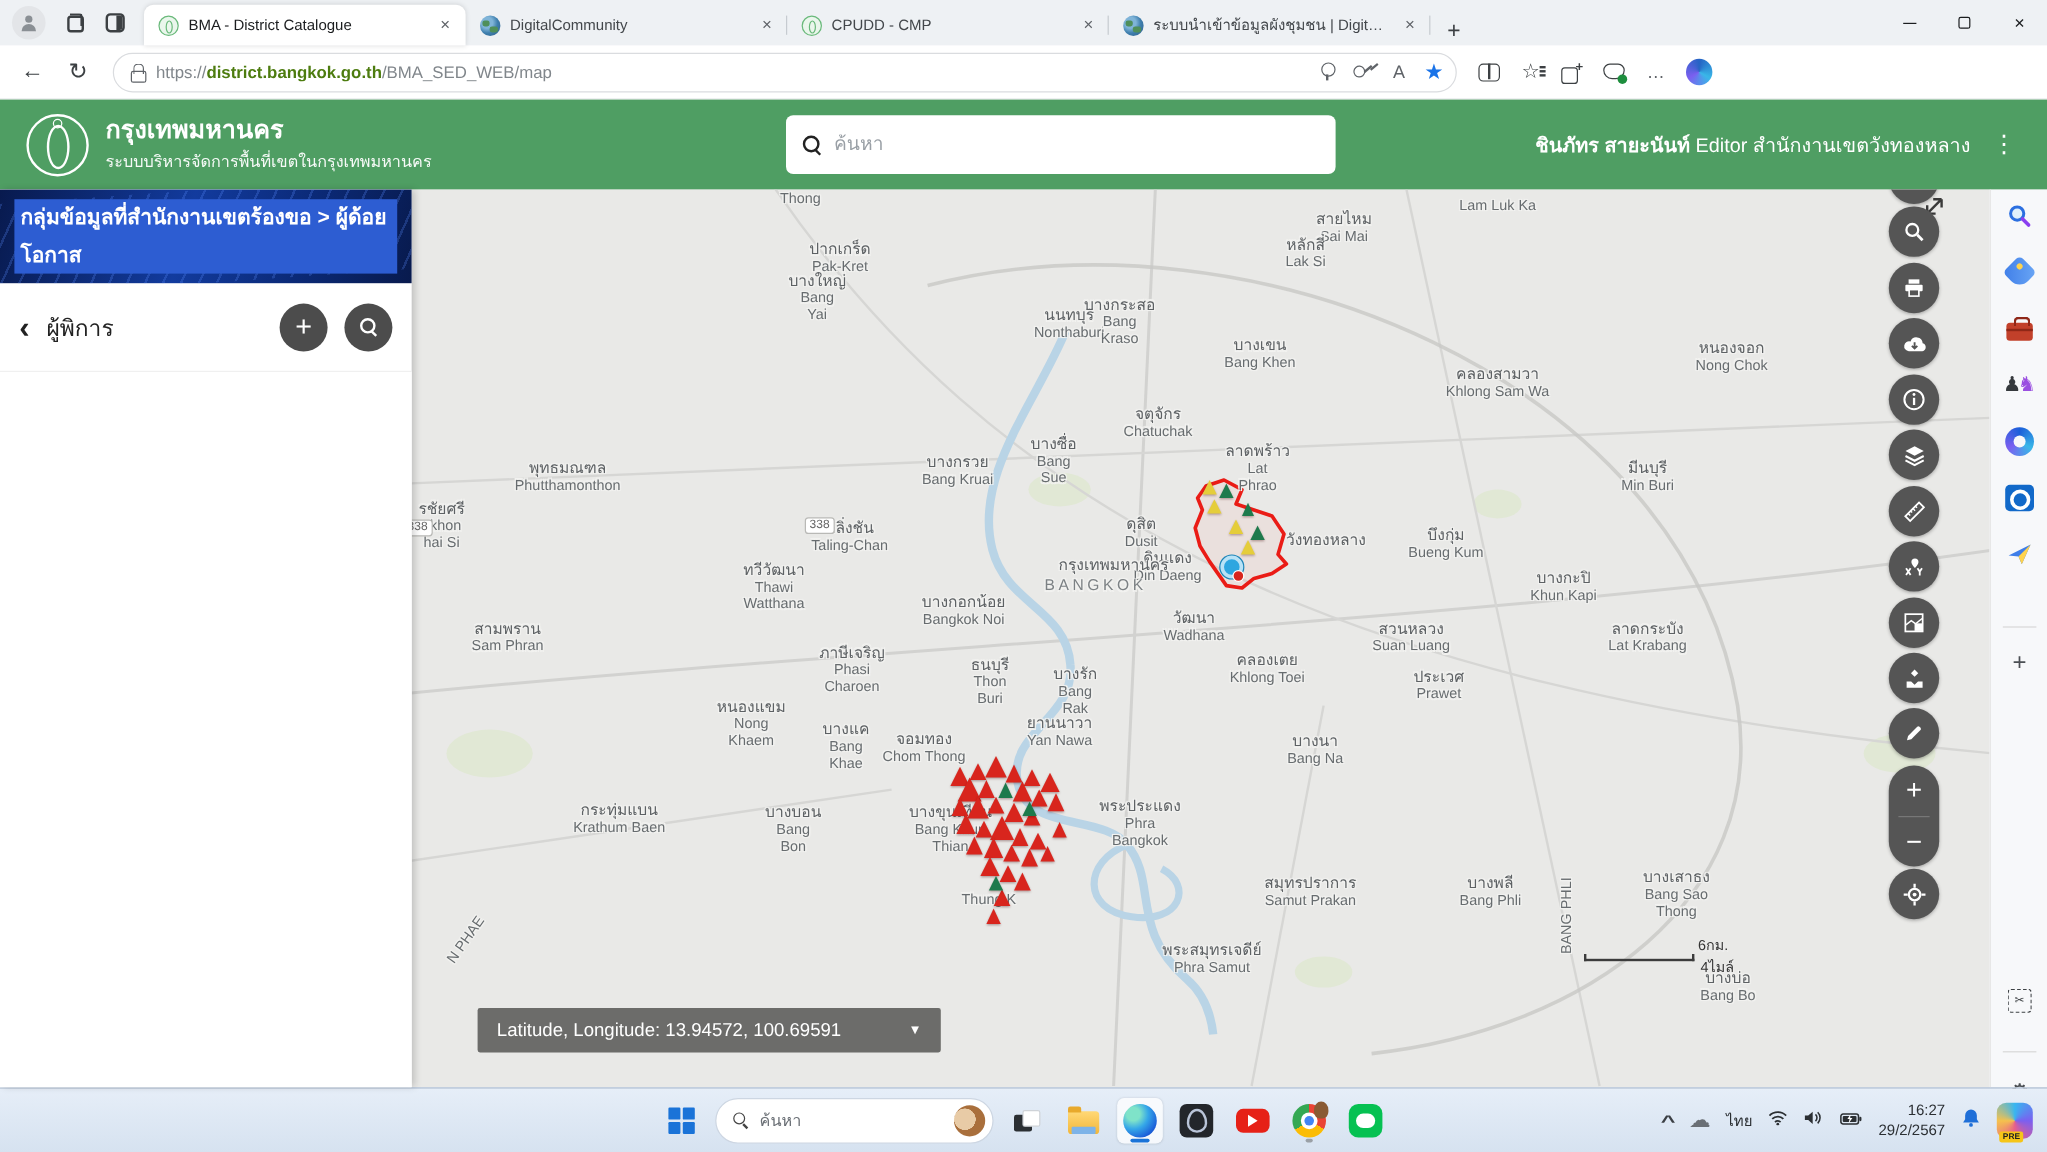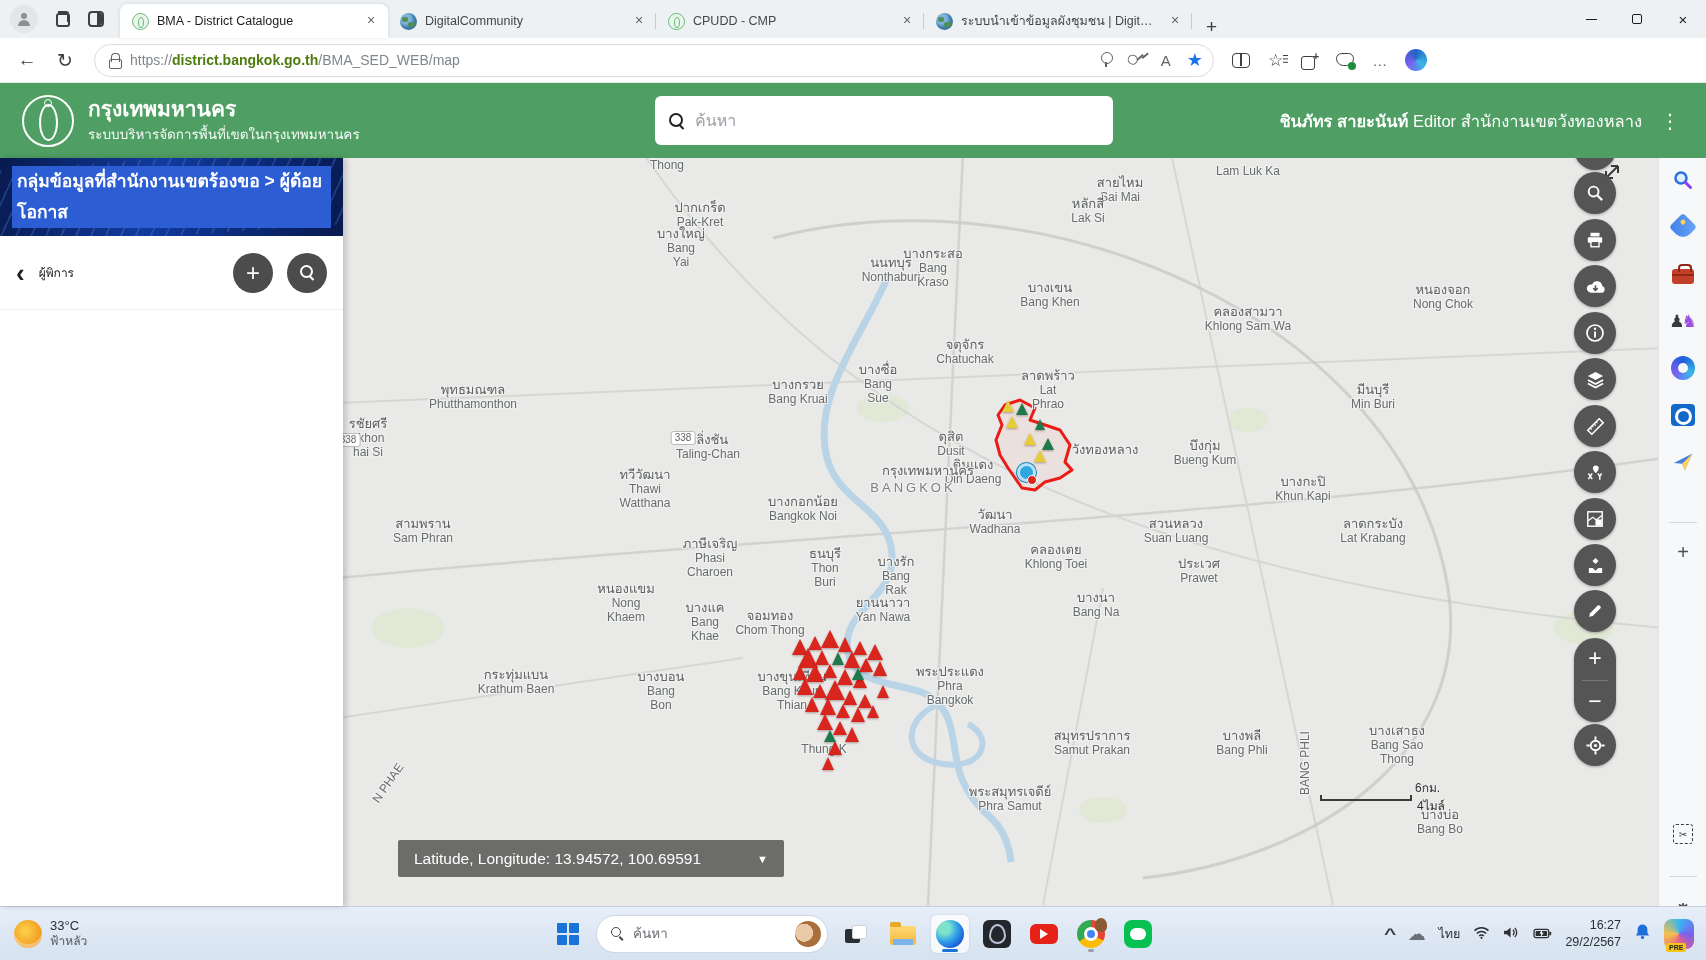--- a/index.html
+++ b/index.html
@@ -90,21 +90,21 @@
 
   .app-body { flex:1; display:flex; min-height:0; }
 
   
   .sidebar { width:343px; background:#fff; display:flex; flex-direction:column; box-shadow:3px 0 6px rgba(0,0,0,.18); z-index:5; flex:0 0 auto; }
   .banner { height:78px; background:linear-gradient(105deg,#081a4e,#123b9e 45%,#0b2a78 72%,#081a4d); position:relative; overflow:hidden; padding:10px 12px; display:flex; align-items:center; }
   .banner::before { content:""; position:absolute; inset:0; background:repeating-linear-gradient(115deg, rgba(90,140,255,.25) 0 2px, transparent 2px 14px); transform:skewY(-4deg); }
   .banner-text { position:relative; color:#fff; font-weight:700; font-size:17.5px; line-height:1.75; background:#2d5dd2; padding:0 5px; -webkit-box-decoration-break:clone; box-decoration-break:clone; }
   .layer-row { height:74px; display:flex; align-items:center; padding:0 16px; gap:14px; border-bottom:1px solid #f0f0f0; }
   .chev-left { font-size:26px; font-weight:700; color:#222; line-height:1; }
-  .layer-title { font-size:12px; color:#222; }
+  .layer-title { font-size:19px; color:#222; }
   .round-btn { width:40px; height:40px; border-radius:50%; background:#4c4c4c; color:#fff; display:flex; align-items:center; justify-content:center; flex:0 0 auto; }
   .round-btn.add { font-size:24px; font-weight:400; }
   .mag-white { width:15px; height:15px; position:relative; }
   .mag-white::before { content:""; position:absolute; left:0; top:0; width:9px; height:9px; border:2.2px solid #fff; border-radius:50%; }
   .mag-white::after { content:""; position:absolute; left:10px; top:10px; width:6px; height:2.2px; background:#fff; transform:rotate(45deg); transform-origin:0 0; }
   .sidebar-body { flex:1; background:#fff; }
 
   
   .map { flex:1; position:relative; overflow:hidden; background:#e9e9e7; }
   .map svg.base { position:absolute; inset:0; width:100%; height:100%; }
@@ -495,21 +495,21 @@
                 <div class="en">Khae</div>
               </div>
               <div class="map-label" style="left: 427px; top: 450px;">
                 <div class="th">จอมทอง</div>
                 <div class="en">Chom Thong</div>
               </div>
               <div class="map-label" style="left: 540px; top: 437px;">
                 <div class="th">ยานนาวา</div>
                 <div class="en">Yan Nawa</div>
               </div>
-              <div class="map-label" style="left: 753px; top: 432px;">
+              <div class="map-label" style="left: 753px; top: 452px;">
                 <div class="th">บางนา</div>
                 <div class="en">Bang Na</div>
               </div>
               <div class="map-label" style="left: 173px; top: 509px;">
                 <div class="th">กระทุ่มแบน</div>
                 <div class="en">Krathum Baen</div>
               </div>
               <div class="map-label" style="left: 318px; top: 511px;">
                 <div class="th">บางบอน</div>
                 <div class="en">Bang</div>
@@ -745,27 +745,20 @@
             </span>
           <span class="strip-divider" style="top:718px"></span>
           <span class="strip-item gear-icon" style="top:736px">⚙</span>
         </div>
       </div>
     </div>
   </div>
 </div>
 
 <div class="taskbar">
-  <div class="weather">
-    <span class="sun-icon"></span>
-    <div class="weather-text">
-      <div class="w-temp">33°C</div>
-      <div class="w-cond">ฟ้าหลัว</div>
-    </div>
-  </div>
   <div class="task-center">
     <span class="task-app">
         <span class="start-grid">
           <span></span>
           <span></span>
           <span></span>
           <span></span>
         </span>
       </span>
     <div class="task-search">

